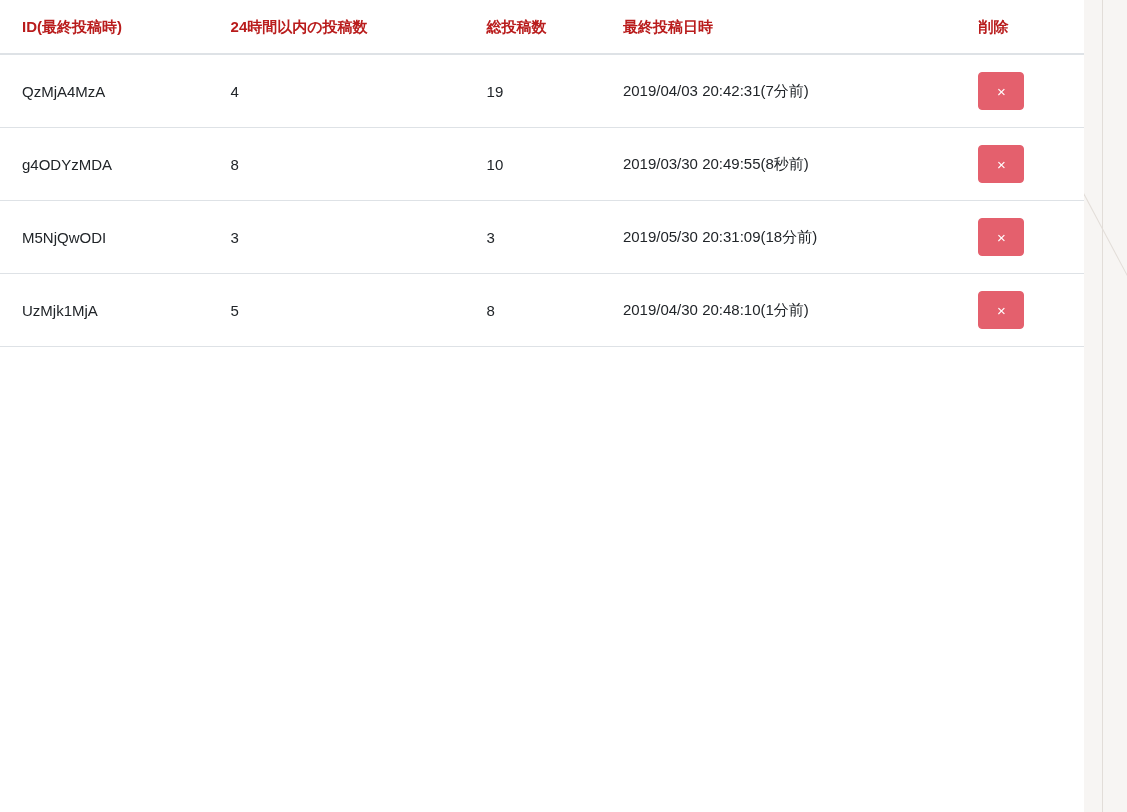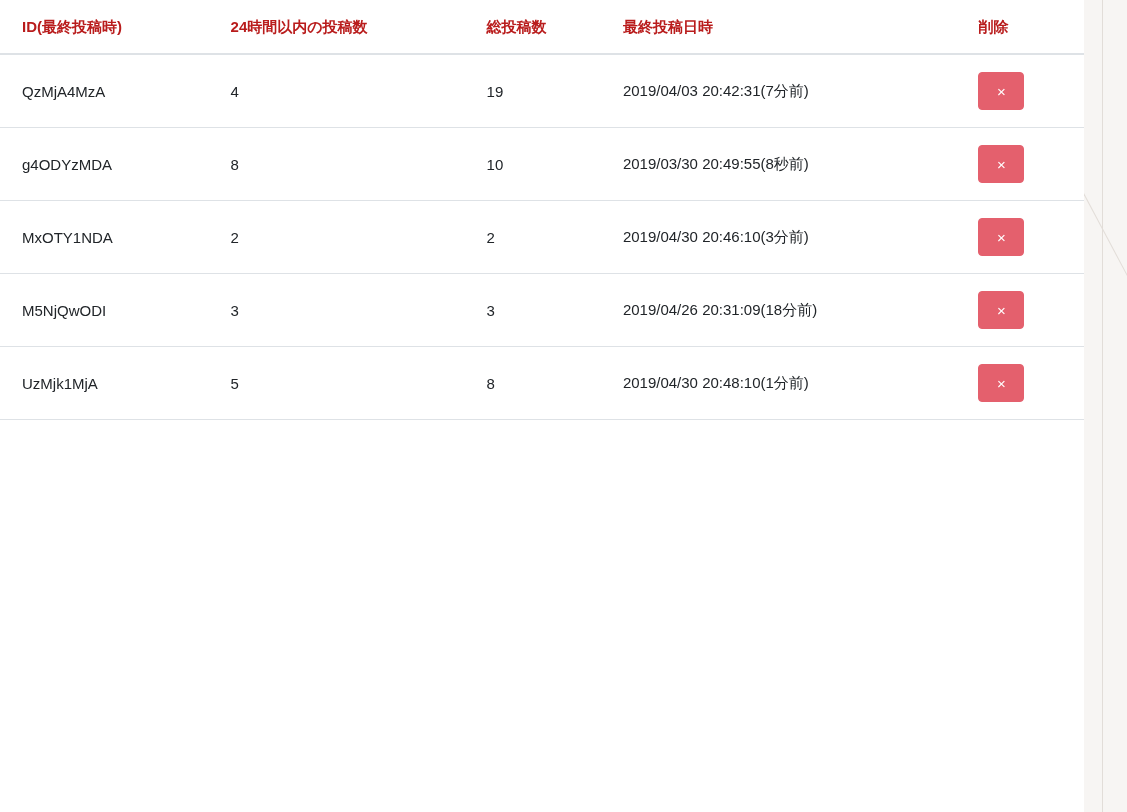--- a/index.html
+++ b/index.html
@@ -167,31 +167,24 @@
             <td><button class="delete-btn">×</button></td>
           </tr>
           <tr>
             <td class="col-id-cell">g4ODYzMDA</td>
             <td>8</td>
             <td>10</td>
             <td>2019/03/30 20:49:55(8秒前)</td>
             <td><button class="delete-btn">×</button></td>
           </tr>
           <tr>
-            <td class="col-id-cell">MxOTY1NDA</td>
-            <td>2</td>
-            <td>2</td>
-            <td>2019/04/30 20:46:10(3分前)</td>
-            <td><button class="delete-btn">×</button></td>
-          </tr>
-          <tr>
             <td class="col-id-cell">M5NjQwODI</td>
             <td>3</td>
             <td>3</td>
-            <td>2019/04/26 20:31:09(18分前)</td>
+            <td>2019/05/30 20:31:09(18分前)</td>
             <td><button class="delete-btn">×</button></td>
           </tr>
           <tr>
             <td class="col-id-cell">UzMjk1MjA</td>
             <td>5</td>
             <td>8</td>
             <td>2019/04/30 20:48:10(1分前)</td>
             <td><button class="delete-btn">×</button></td>
           </tr>
         </tbody>

